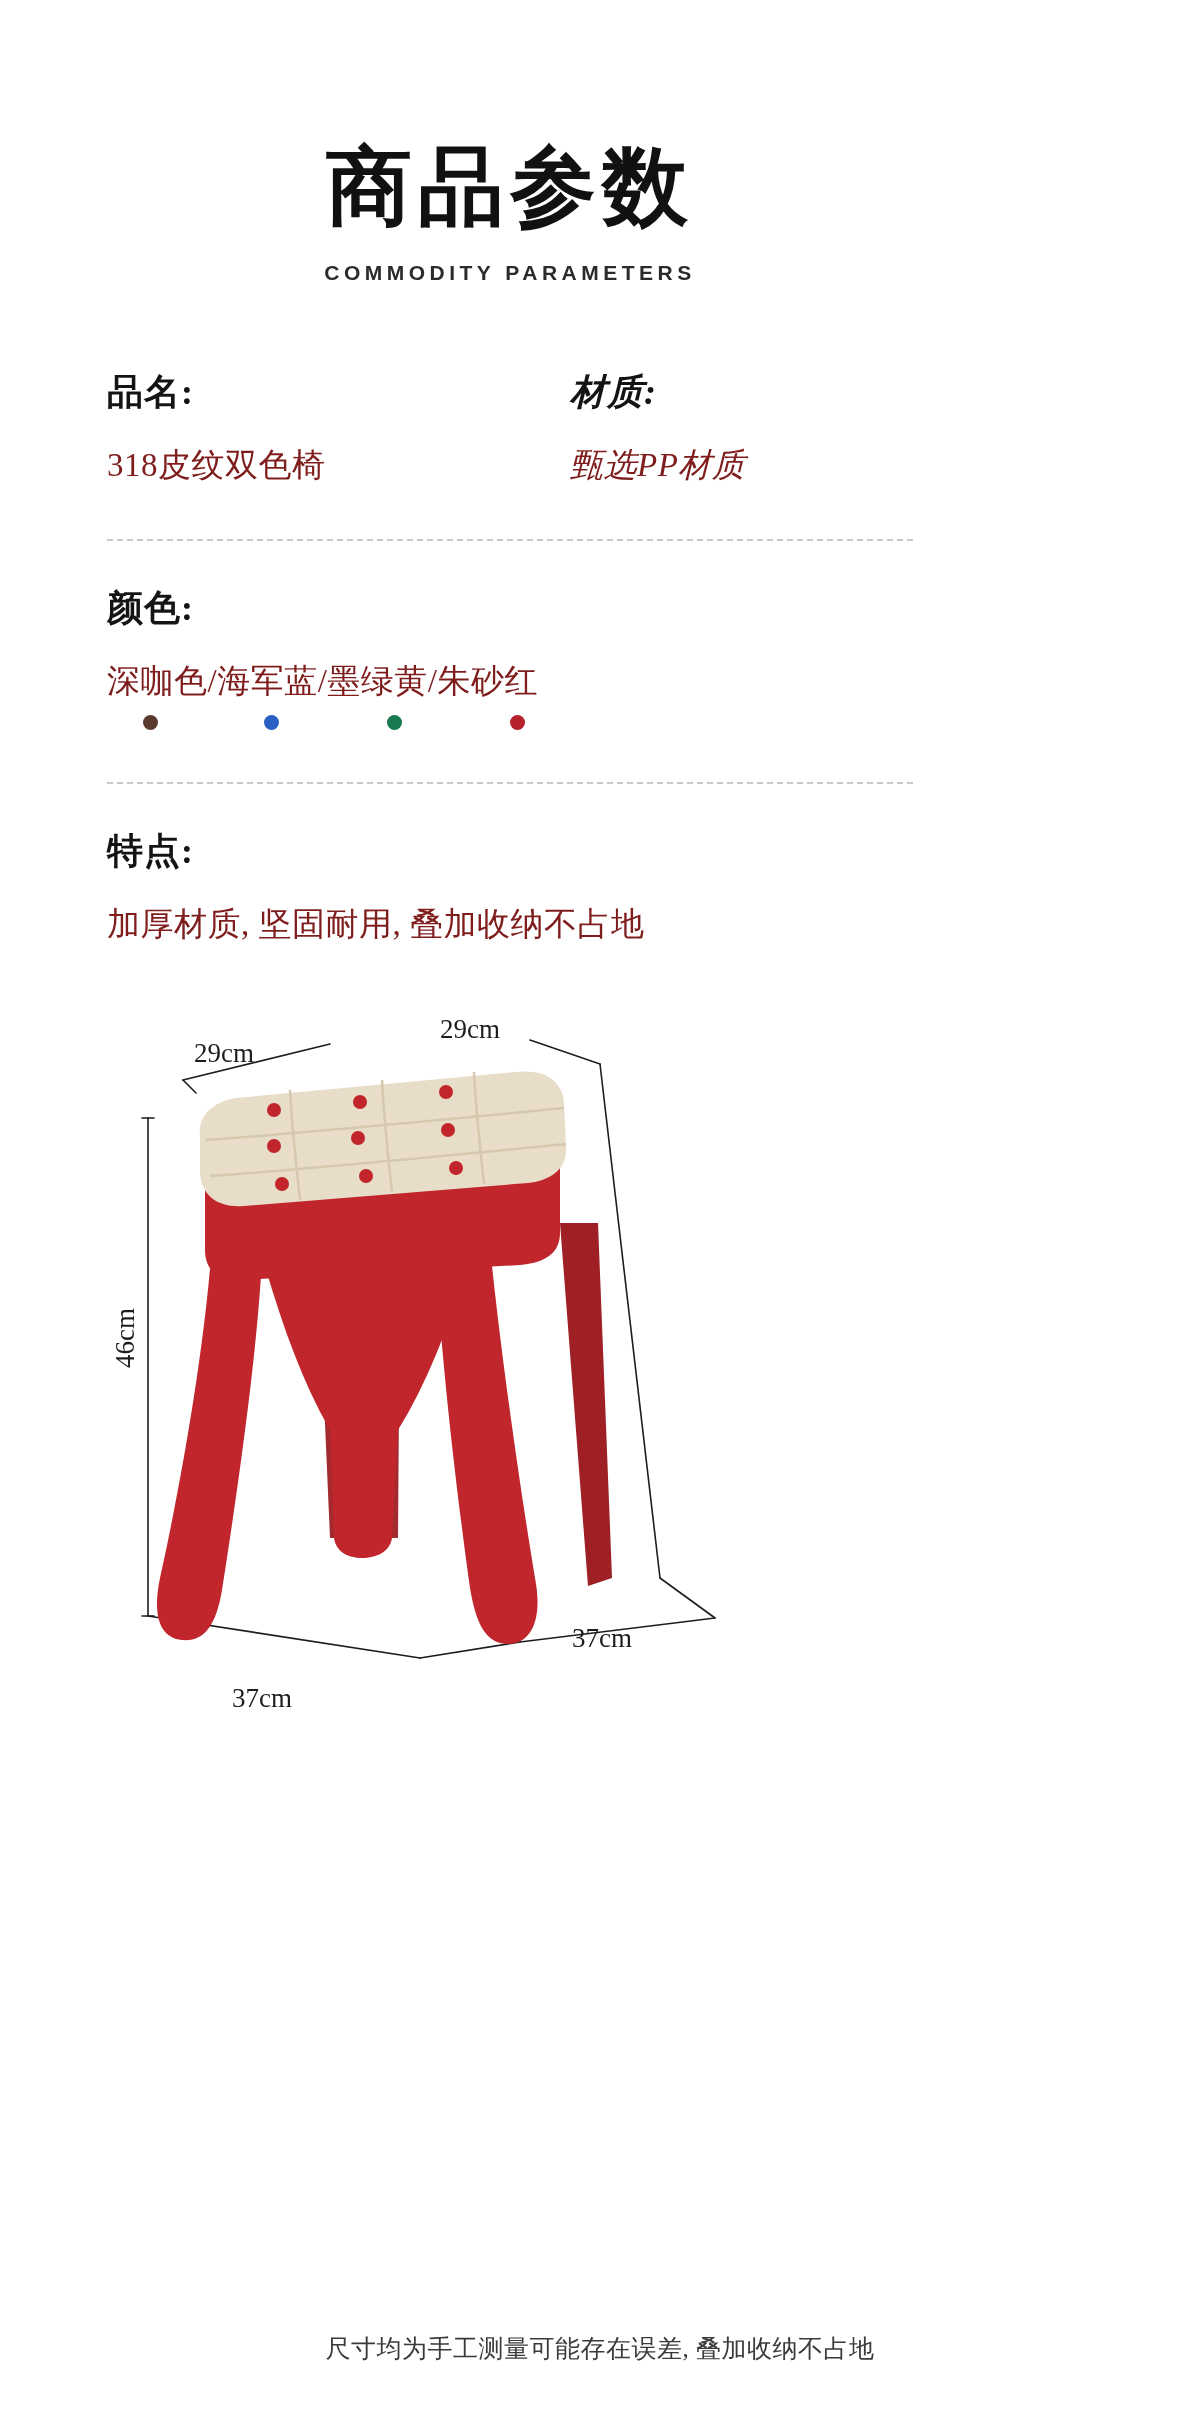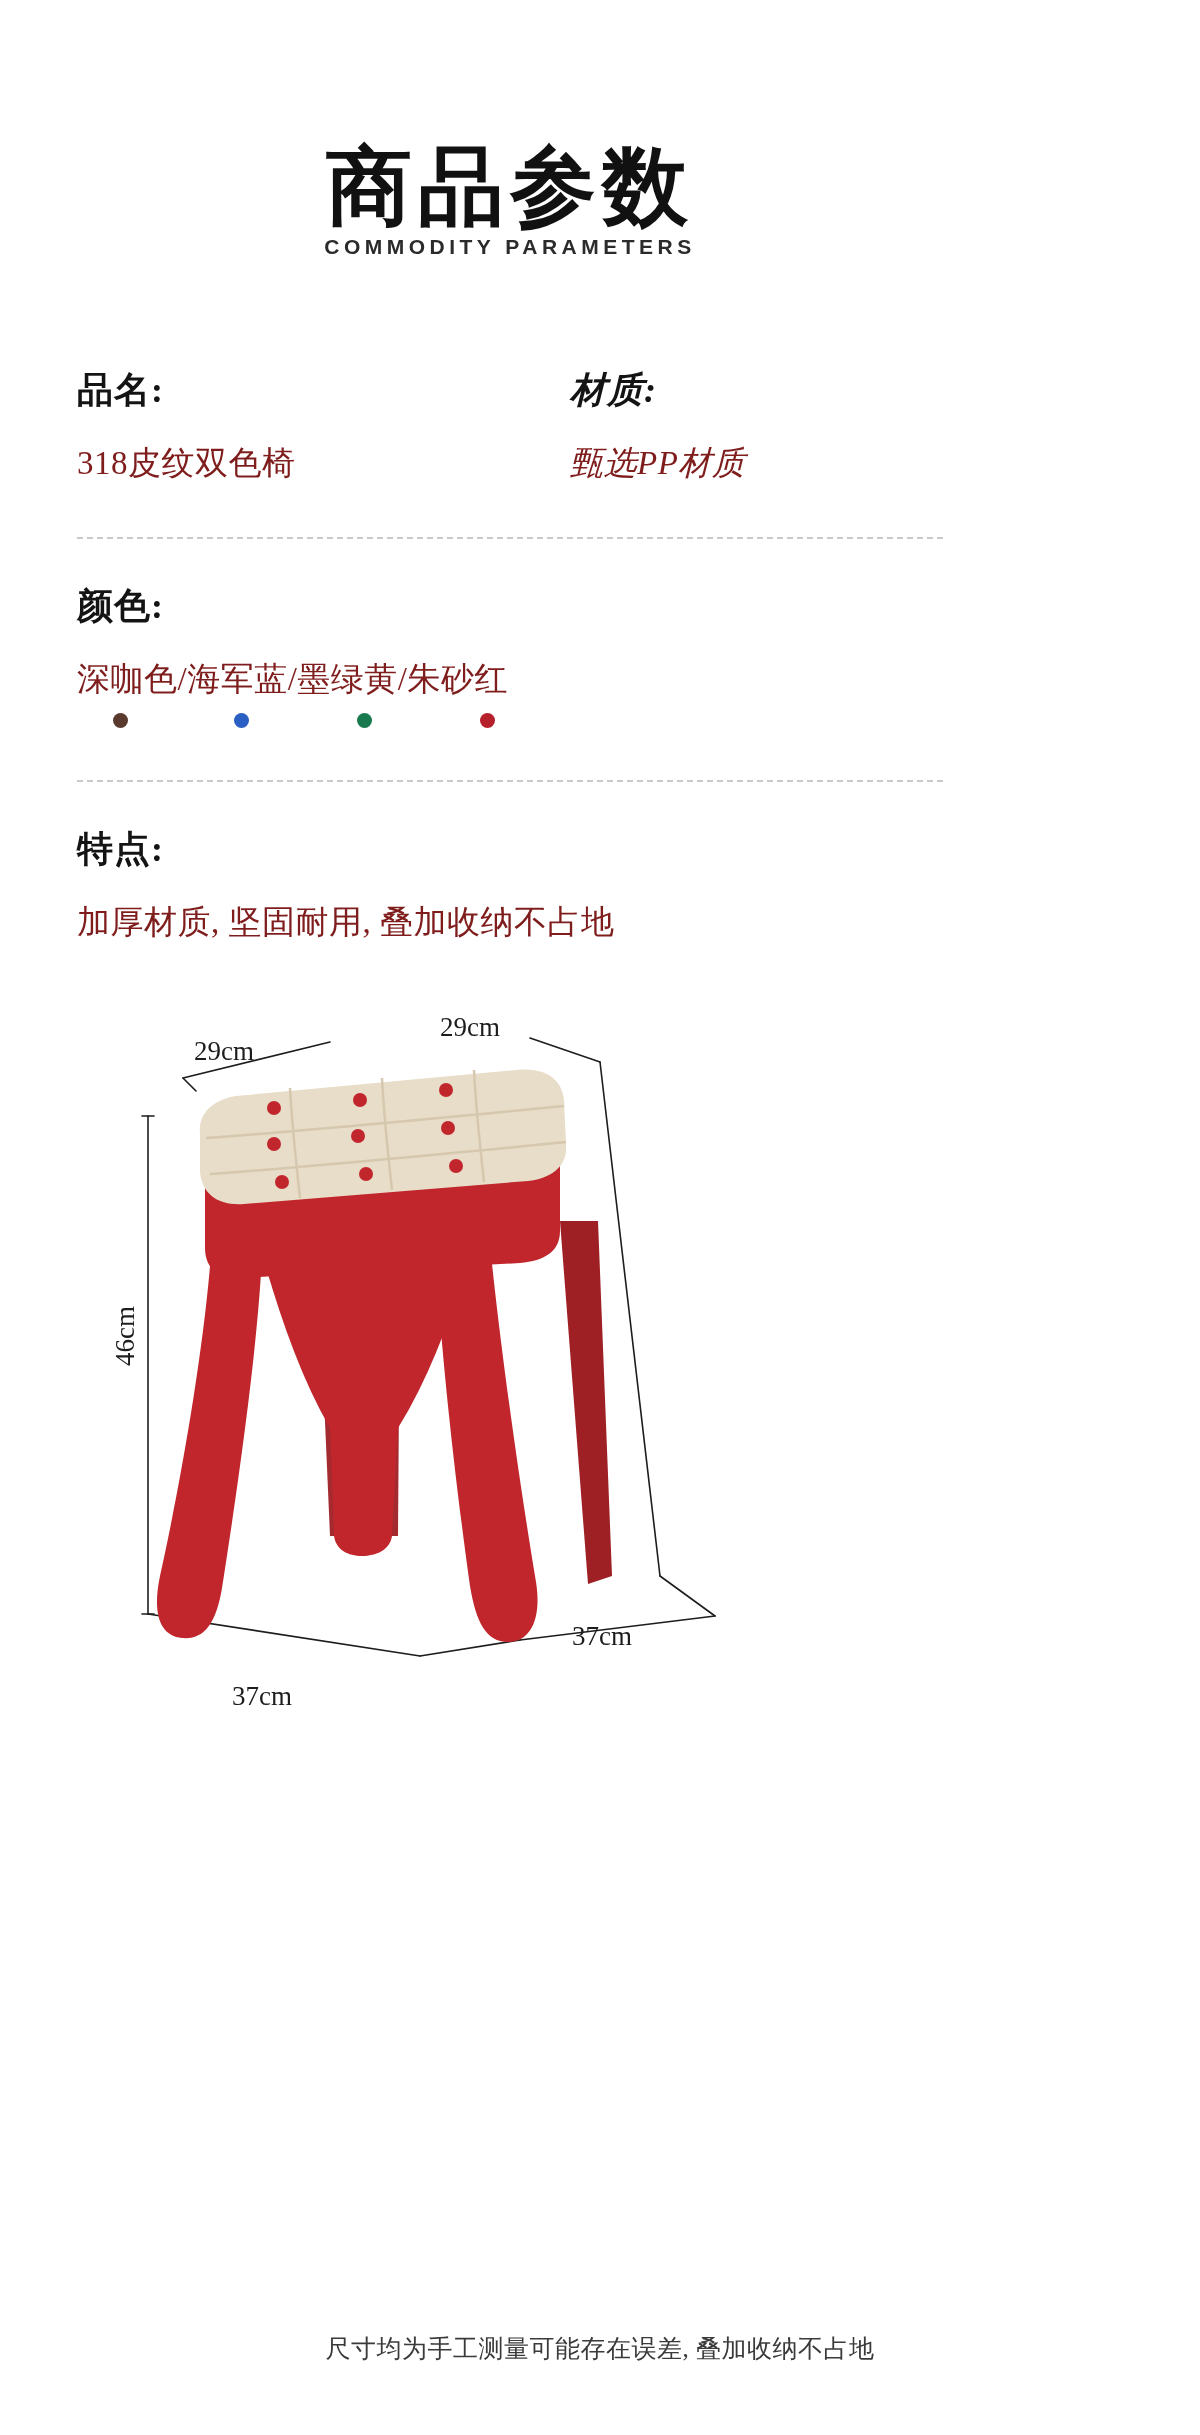--- a/index.html
+++ b/index.html
@@ -29,31 +29,32 @@
   }
   .header-title {
     font-size: 86px;
     font-weight: bold;
     letter-spacing: 6px;
     color: #111111;
     font-family: "Liberation Serif", "DejaVu Serif", serif;
     line-height: 1.1;
   }
   .header-sub {
+    margin-top: 26px;
     font-size: 21px;
     font-weight: bold;
     letter-spacing: 4.5px;
     color: #2b2b2b;
     font-family: "Liberation Sans", sans-serif;
   }
 
   
   .specs {
-    margin: 110px 0 0 0;
-    padding: 0 77px;
+    margin: 86px 0 0 0;
+    padding: 0 107px;
   }
   .spec-row {
     display: flex;
     flex-direction: row;
   }
   .spec-col {
     flex: 0 0 50%;
     box-sizing: border-box;
   }
   .spec-col.right {

